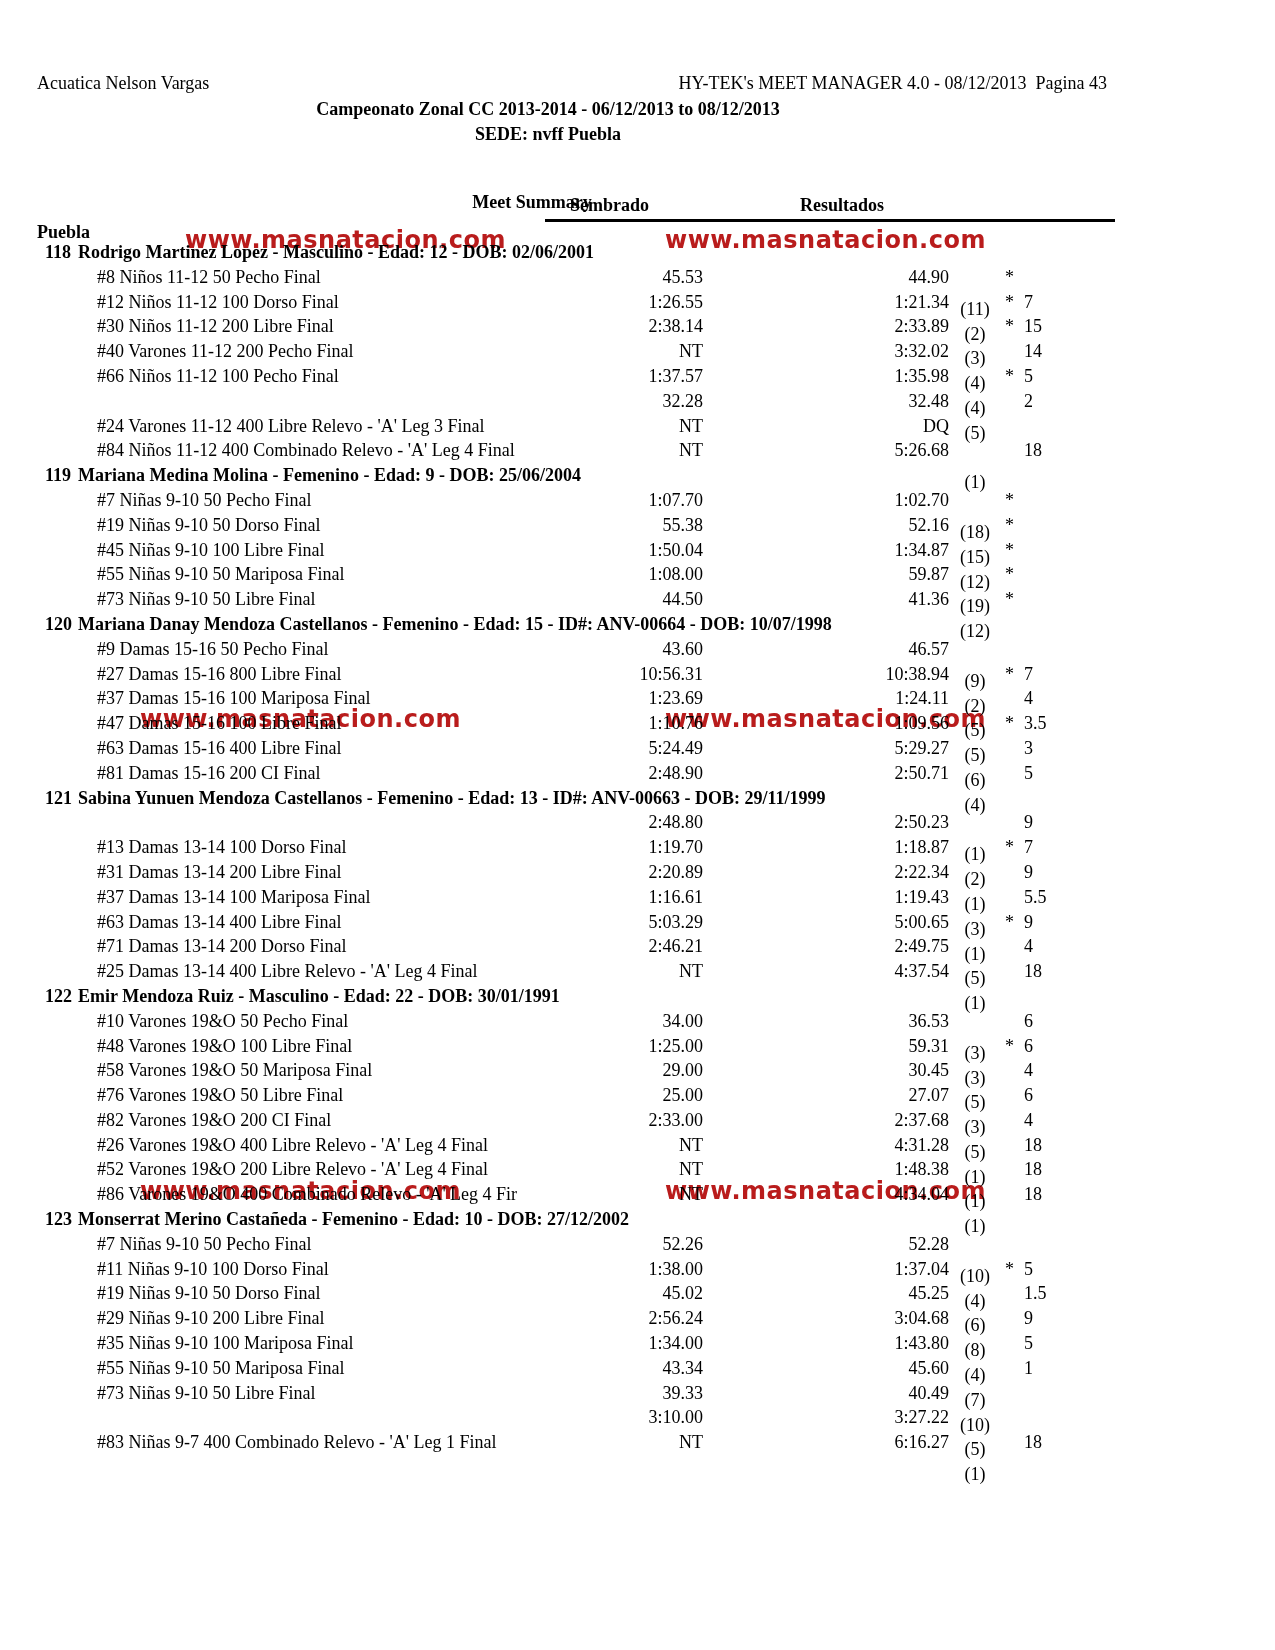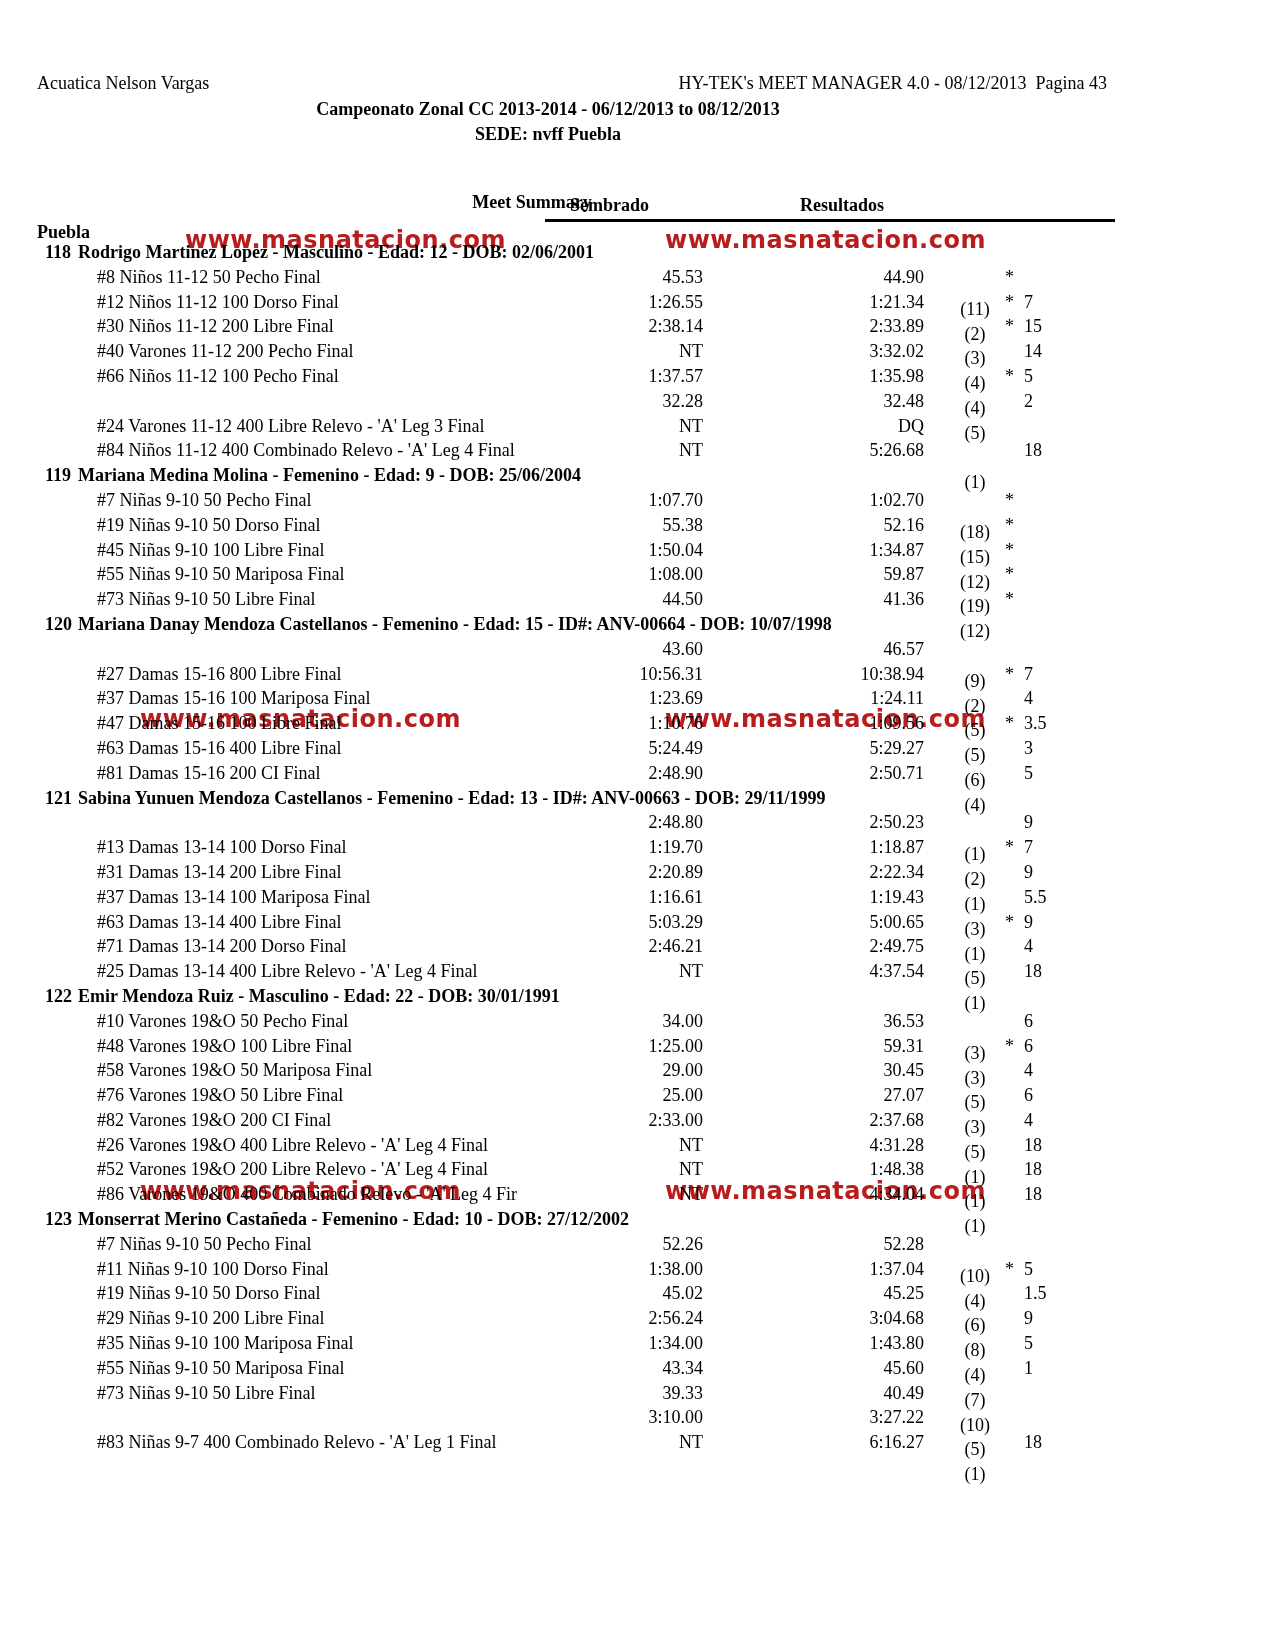--- a/index.html
+++ b/index.html
@@ -24,21 +24,21 @@
     position: absolute; font-family: "DejaVu Sans", sans-serif; font-weight: bold;
     font-size: 24px; color: #b91c1c; letter-spacing: 0.5px; z-index: 0;
   }
   #rows { position: absolute; left: 0; top: 240px; width: 1275px; z-index: 1; }
   .row { position: relative; height: 24.8px; font-size: 18px; line-height: 24.8px; white-space: nowrap; }
   .swimmer { font-weight: bold; }
   .swimmer .num { position: absolute; left: 45px; }
   .swimmer .name { position: absolute; left: 78px; }
   .event .ev { position: absolute; left: 97px; width: 485px; overflow: hidden; }
   .event .seed { position: absolute; right: 572px; text-align: left; font-family: Liberation Serif, serif; }
-  .event .result { position: absolute; right: 351px; text-align: right; }
+  .event .result { position: absolute; right: 326px; text-align: right; }
   .event .place { position: absolute; left: 955px; width: 40px; text-align: center; margin-top: 32px; }
   .event .star { position: absolute; left: 1005px; }
   .event .pts { position: absolute; left: 1024px; }
 </style>
 </head>
 <body>
 
 <div class="hdr-left">Acuatica Nelson Vargas</div>
 <div class="hdr-right">HY-TEK's MEET MANAGER 4.0 - 08/12/2013  Pagina 43</div>
 <div class="center title1">Campeonato Zonal CC 2013-2014 - 06/12/2013 to 08/12/2013</div>
@@ -168,20 +168,21 @@
       <span class="result">41.36</span>
       <span class="place">(12)</span>
       <span class="star">*</span>
       <span class="pts"></span>
     </div>
     <div class="row swimmer">
       <span class="num">120</span>
       <span class="name">Mariana Danay Mendoza Castellanos - Femenino - Edad: 15 - ID#: ANV-00664 - DOB: 10/07/1998</span>
     </div>
     <div class="row event">
+      <span class="ev">#9 Damas 15-16 50 Pecho Final</span>
       <span class="seed">43.60</span>
       <span class="result">46.57</span>
       <span class="place">(9)</span>
       <span class="star"></span>
       <span class="pts"></span>
     </div>
     <div class="row event">
       <span class="ev">#27 Damas 15-16 800 Libre Final</span>
       <span class="seed">10:56.31</span>
       <span class="result">10:38.94</span>

